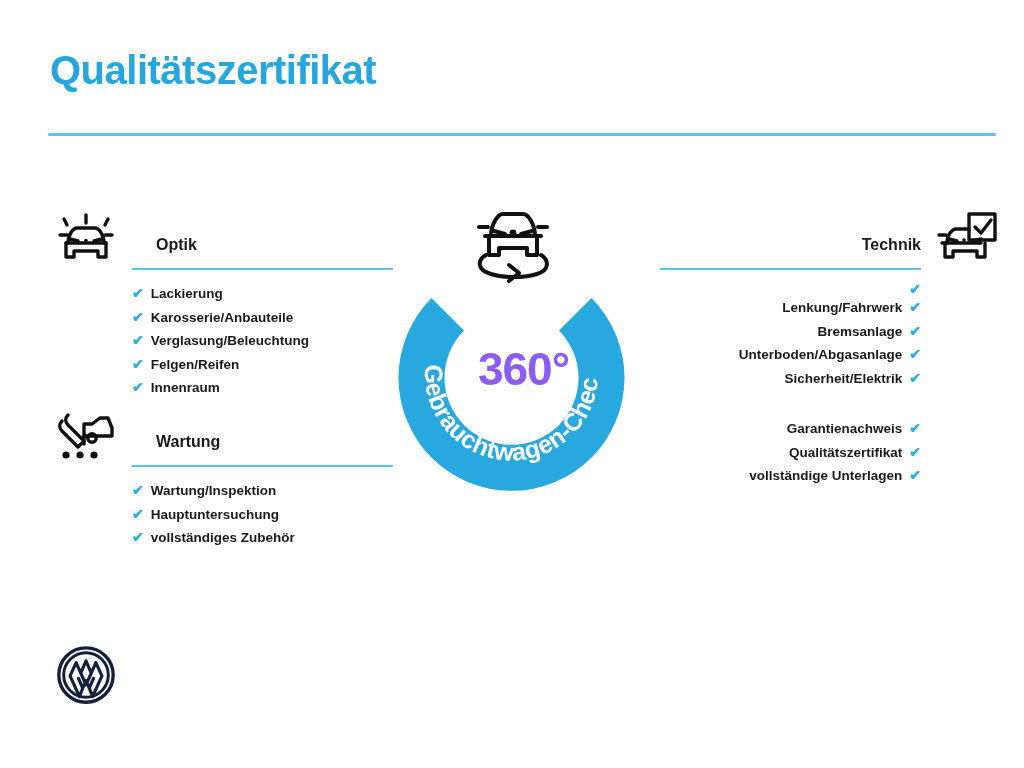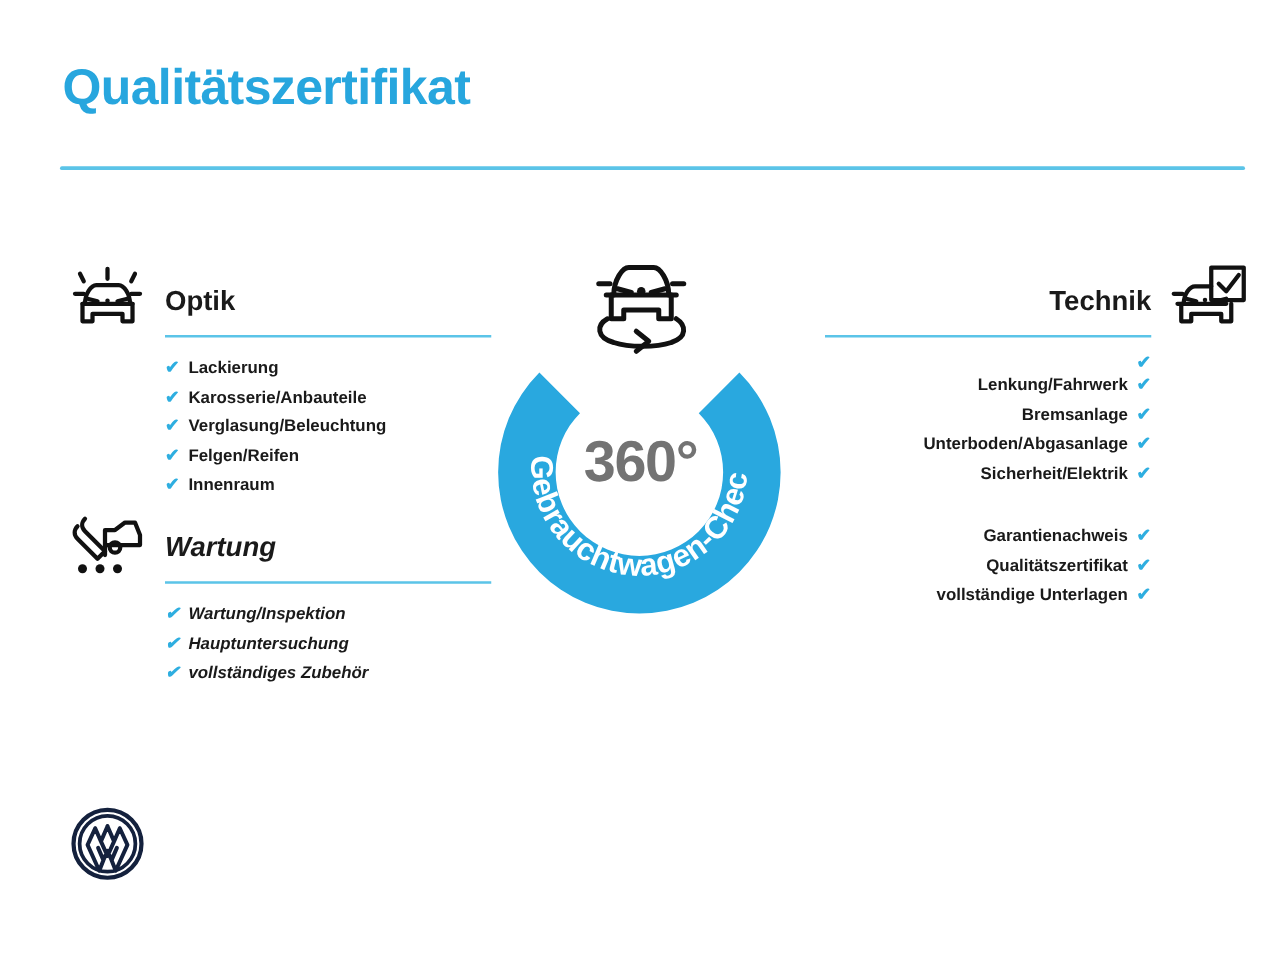--- a/index.html
+++ b/index.html
@@ -45,21 +45,21 @@
 
   
   .section {
     position: absolute;
     width: 345px;
   }
   .section-left  { left: 48px; }
   .section-right { left: 660px; }
 
   .sec-optik    { top: 208px; }
-  .sec-wartung  { top: 405px; font-style: italic; }
+  .sec-wartung  { top: 405px; }
   .sec-technik  { top: 208px; }
   .sec-garantie { top: 405px; }
 
   .sec-head {
     position: relative;
     height: 62px;
   }
   .sec-icon {
     position: absolute;
     top: 0;
@@ -68,24 +68,25 @@
     display: flex;
     align-items: center;
     justify-content: center;
   }
   .section-left .sec-icon  { left: 0; }
   .section-right .sec-icon { right: 0; }
 
   .sec-title {
     position: absolute;
     bottom: 16px;
-    font-size: 22px;
+    font-size: 16px;
     font-weight: bold;
     color: #1A1A1A;
     white-space: nowrap;
+    margin-left: 24px;
   }
   .section-left .sec-title  { left: 84px; }
   .section-right .sec-title { right: 84px; }
 
   .sec-underline {
     position: absolute;
     bottom: 0;
     width: 261px;
     height: 2px;
     background: #5BC4E8;
@@ -140,27 +141,27 @@
   }
   .badge-car {
     position: absolute;
     left: 86px;
     top: 0;
     width: 96px;
     height: 96px;
   }
   .badge-center-text {
     position: absolute;
-    left: 1px;
+    left: 12px;
     top: 150px;
     width: 265px;
     text-align: center;
     font-size: 46px;
     font-weight: bold;
-    color: #737373;
+    color: #8b5cf6;
     letter-spacing: -1px;
   }
 
   
   .vw-block {
     position: absolute;
     left: 56px;
     top: 645px;
     display: flex;
     align-items: center;

